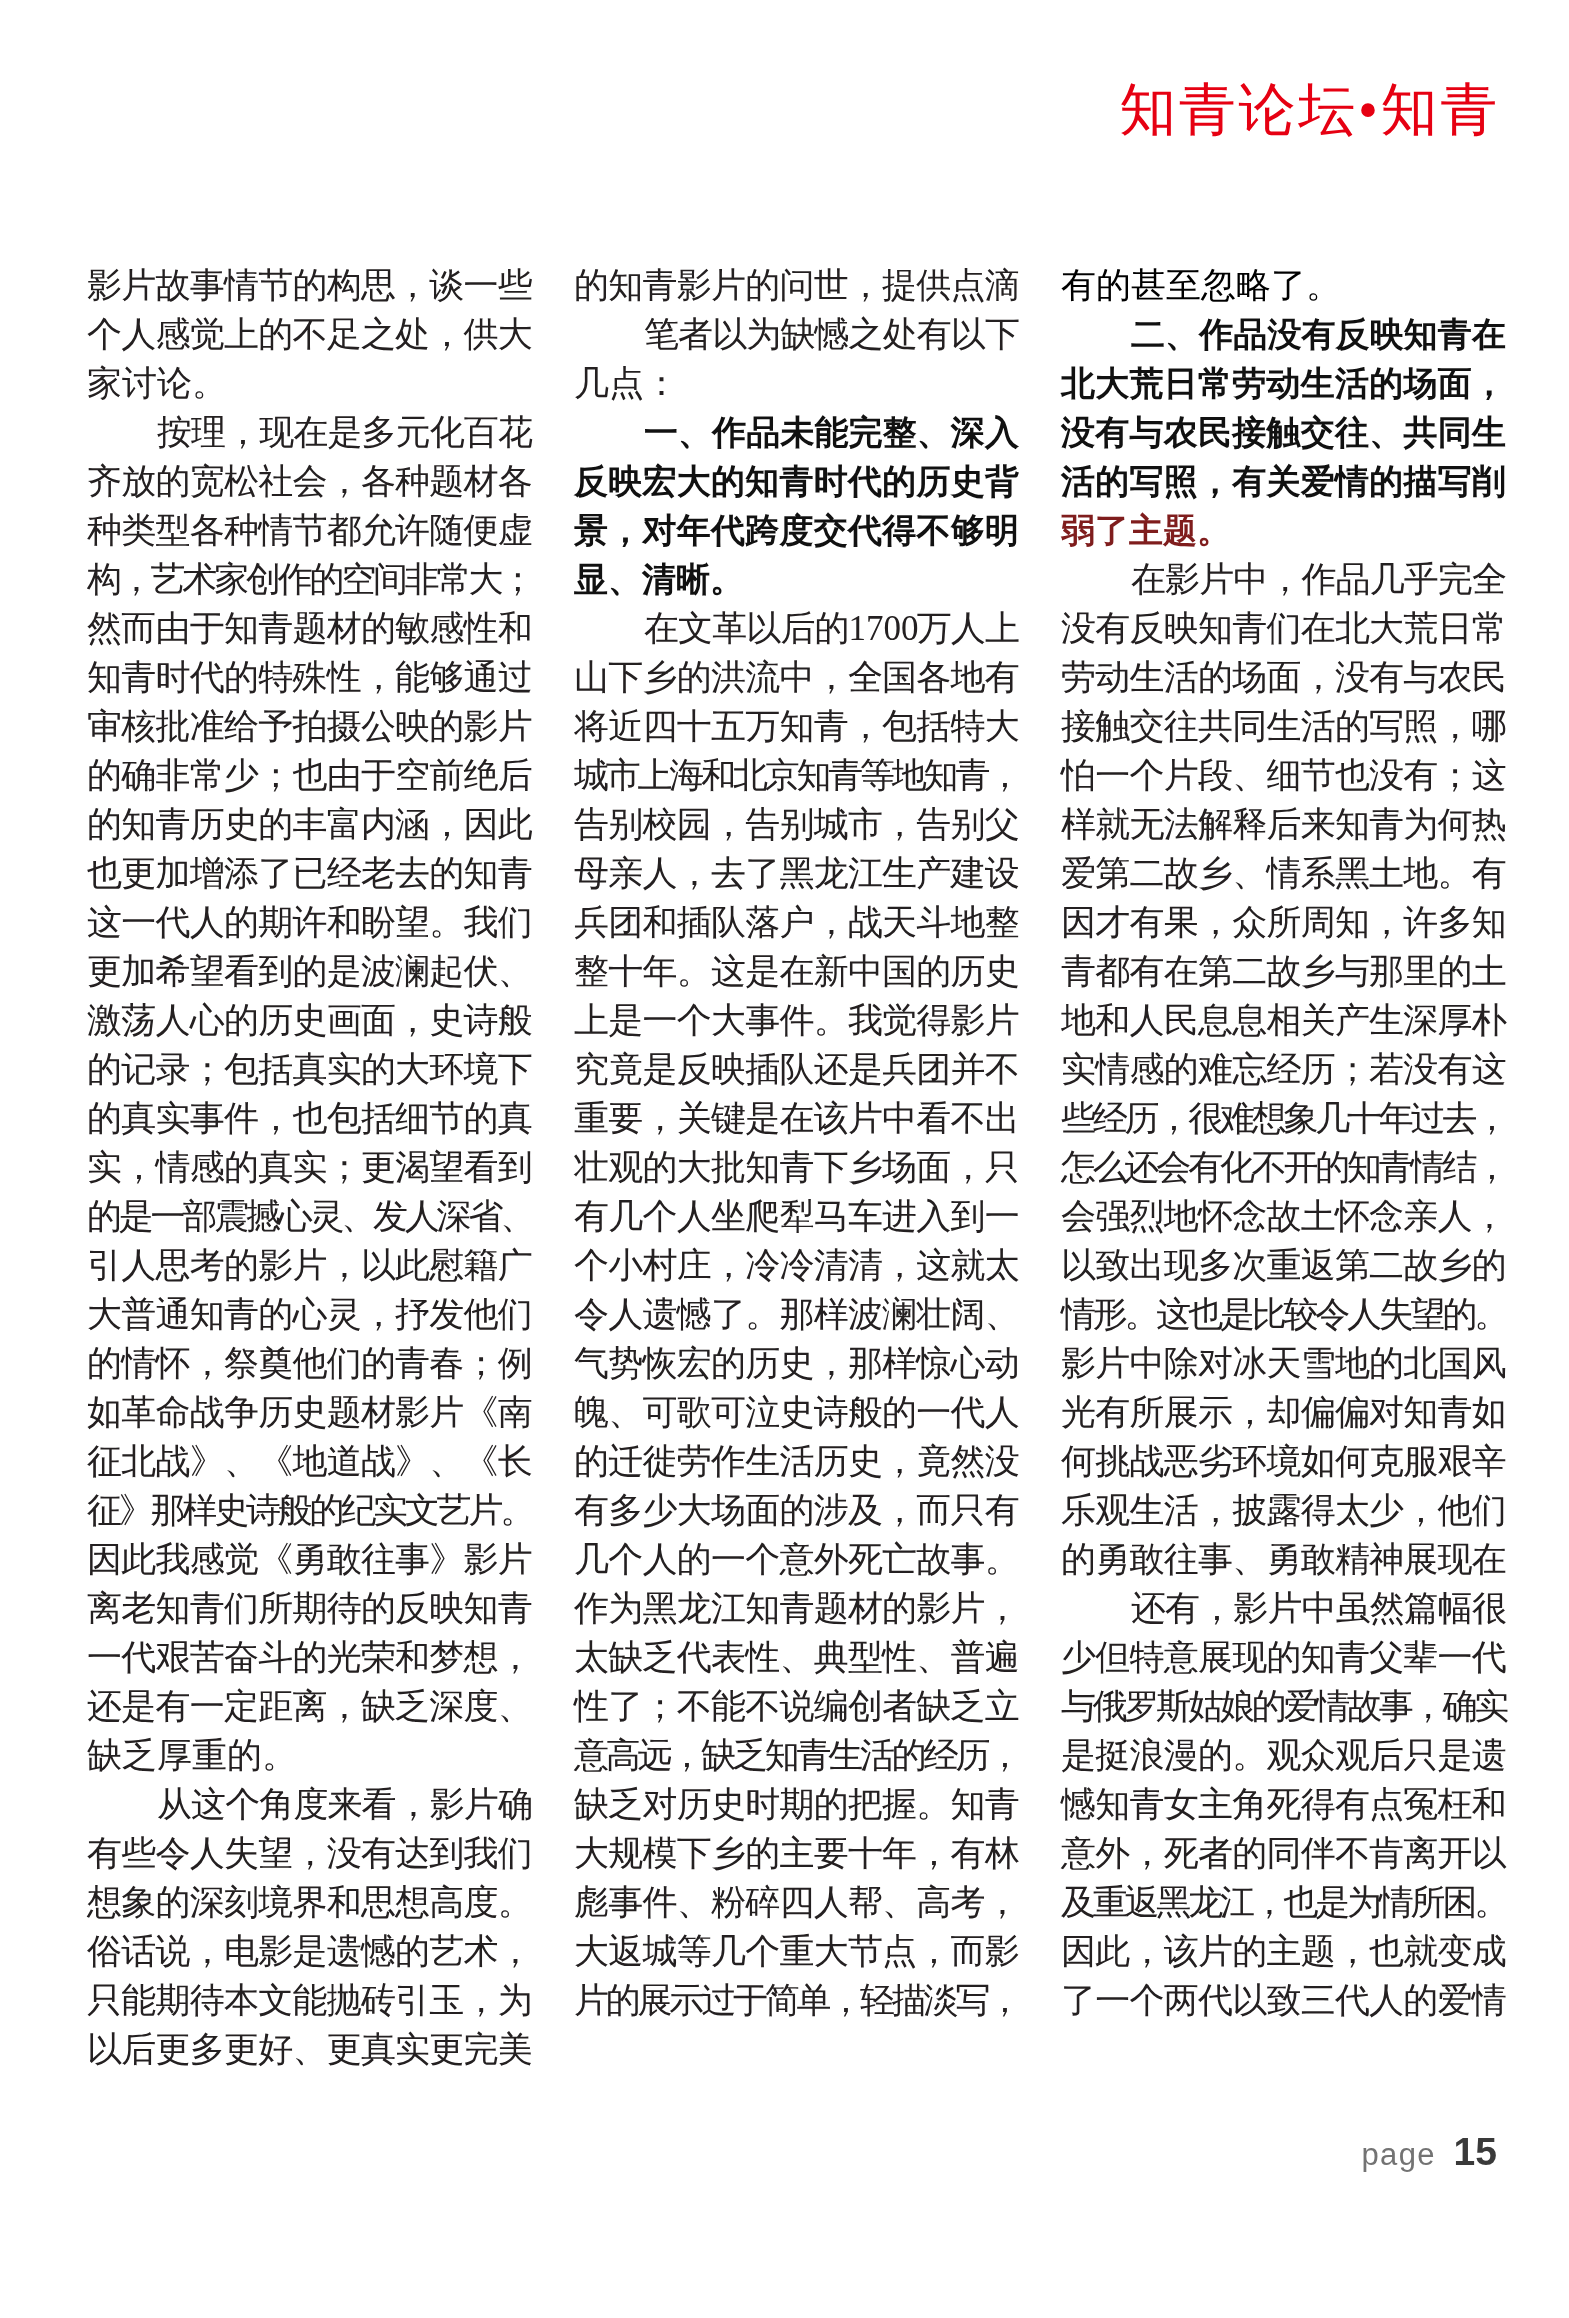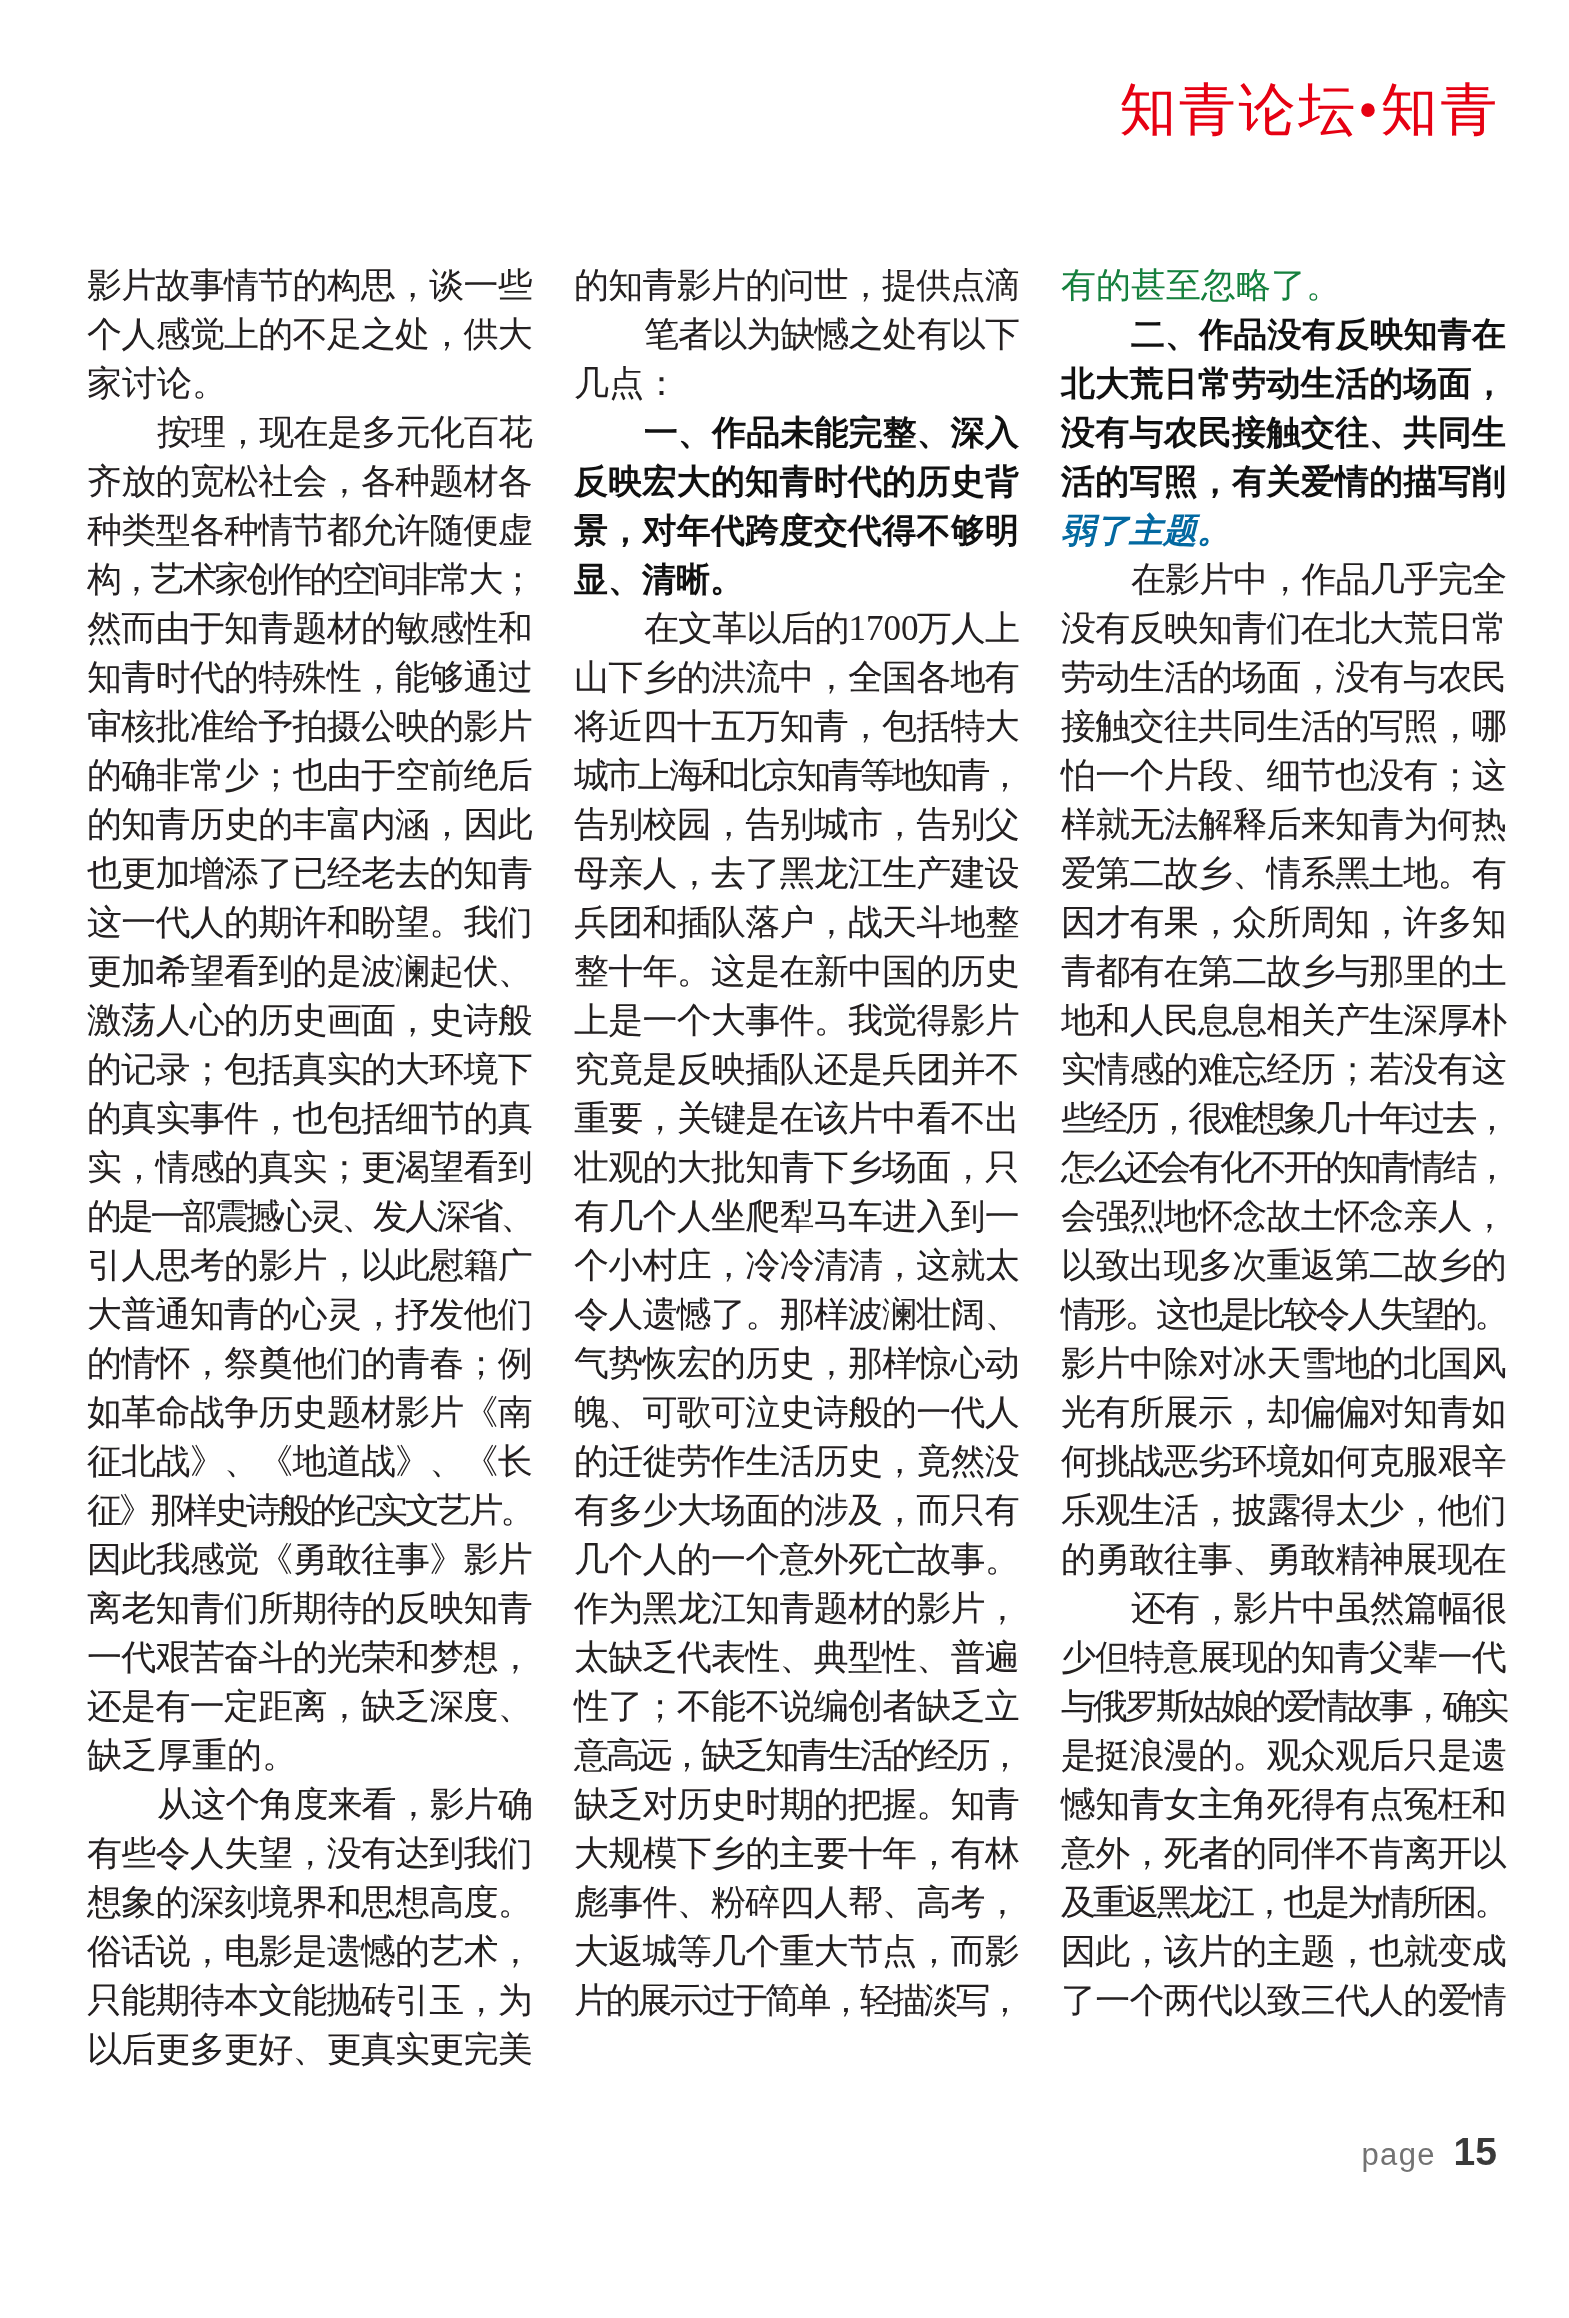--- a/index.html
+++ b/index.html
@@ -1112,21 +1112,21 @@
         <span>单</span>
         <span>，</span>
         <span>轻</span>
         <span>描</span>
         <span>淡</span>
         <span>写</span>
         <span>，</span>
       </div>
     </div>
   <div class="text-column col-3">
-      <div class="line end" style="color: #15803d;">有的甚至忽略了。</div>
+      <div class="line end" style="color: #000000;">有的甚至忽略了。</div>
       <div class="line just ind bold" style="color: rgb(17, 17, 17);">
         <span>二</span>
         <span>、</span>
         <span>作</span>
         <span>品</span>
         <span>没</span>
         <span>有</span>
         <span>反</span>
         <span>映</span>
         <span>知</span>
@@ -1171,21 +1171,21 @@
         <span>，</span>
         <span>有</span>
         <span>关</span>
         <span>爱</span>
         <span>情</span>
         <span>的</span>
         <span>描</span>
         <span>写</span>
         <span>削</span>
       </div>
-      <div class="line end bold" style="color: #0369a1; font-style: italic;">弱了主题。</div>
+      <div class="line end bold" style="color: #7f1d1d;">弱了主题。</div>
       <div class="line just ind" style="color: rgb(36, 32, 33);">
         <span>在</span>
         <span>影</span>
         <span>片</span>
         <span>中</span>
         <span>，</span>
         <span>作</span>
         <span>品</span>
         <span>几</span>
         <span>乎</span>

